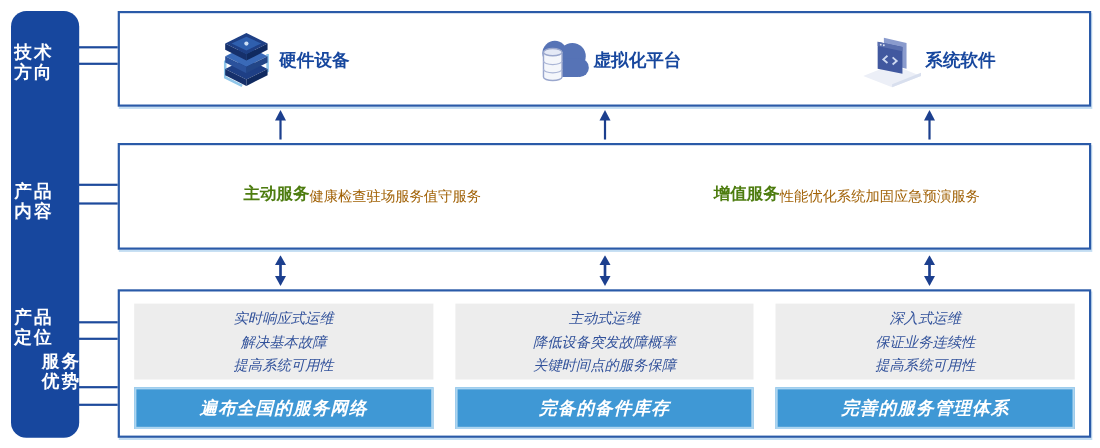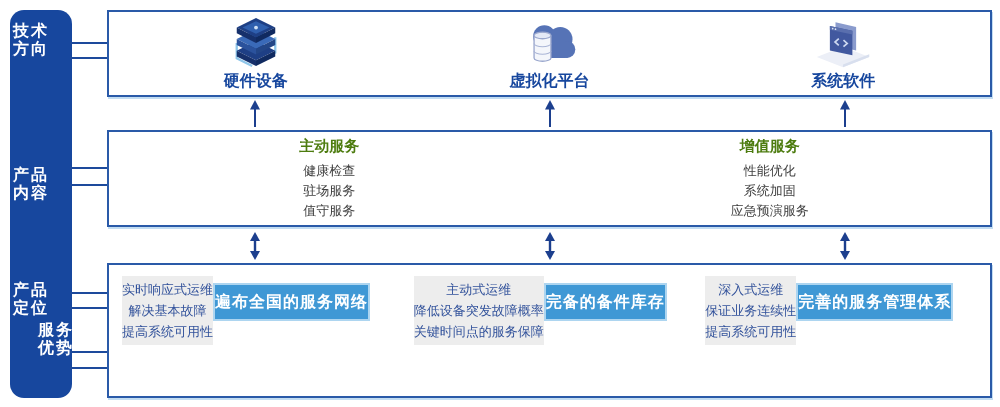--- a/index.html
+++ b/index.html
@@ -4,44 +4,44 @@
 <style>
   html,body{margin:0;padding:0;background:#fff;}
   body{font-family:"Liberation Sans","DejaVu Sans",sans-serif;}
   .stage{position:relative;width:1000px;height:407px;background:#fff;overflow:hidden;}
 
   
   .sidebar{position:absolute;left:10px;top:10px;width:62px;height:388px;
     background:#17479e;border-radius:14px;}
   .sb-label{position:absolute;left:11px;width:40px;color:#fff;font-weight:bold;
     font-size:16px;line-height:18px;letter-spacing:2px;text-align:center;}
-  .sb1{top:22px;} .sb2{top:166px;} .sb3{top:281px;} .sb4{top:321px;margin-left:25px;}
+  .sb1{top:40px;} .sb2{top:166px;} .sb3{top:281px;} .sb4{top:321px;margin-left:25px;}
 
   
   .conn{position:absolute;left:70px;width:39px;height:2px;background:#1d4a9c;}
 
   
   .box{position:absolute;left:107px;width:885px;background:#fff;
     border:2px solid #2a5aa8;box-sizing:border-box;box-shadow:1px 2px 0 #c3ddf2;}
   .box-top{top:10px;height:87px;display:flex;}
   .box-mid{top:130px;height:97px;display:flex;}
   .box-bot{top:263px;height:135px;display:flex;gap:20px;padding:11px 13px 6px 13px;}
 
-  .col{flex:1;display:flex;flex-direction:column;align-items:center;justify-content:center;}
+  .col{flex:1;display:flex;align-items:center;justify-content:center;}
 
   
   .tech-label{font-size:16px;font-weight:bold;color:#17479e;margin-top:3px;}
   .icon{width:60px;height:52px;}
 
   
   .mid-title{font-size:15px;font-weight:bold;color:#4d7c0f;margin-bottom:5px;}
-  .mid-item{font-size:13px;color:#404040;line-height:20px;}
-
-  
-  .bot-col{flex:1;display:flex;}
+  .mid-item{font-size:13px;color:#a16207;line-height:20px;}
+
+  
+  .bot-col{flex:1;display:flex;flex-direction:column;font-style:italic;}
   .panel{background:#ededed;height:69px;display:flex;flex-direction:column;
     align-items:center;justify-content:center;}
   .panel div{font-size:13px;color:#32529b;line-height:21px;text-align:center;}
   .bar{margin-top:7px;height:34px;background:#3f98d5;border:2px solid #add5f0;
     display:flex;align-items:center;justify-content:center;
     color:#fff;font-weight:bold;font-size:16px;letter-spacing:1px;text-align:right;}
 
   
   .arrow-row{position:absolute;left:107px;width:885px;display:flex;}
   .ar1{top:100px;height:27px;} .ar2{top:232px;height:28px;}

